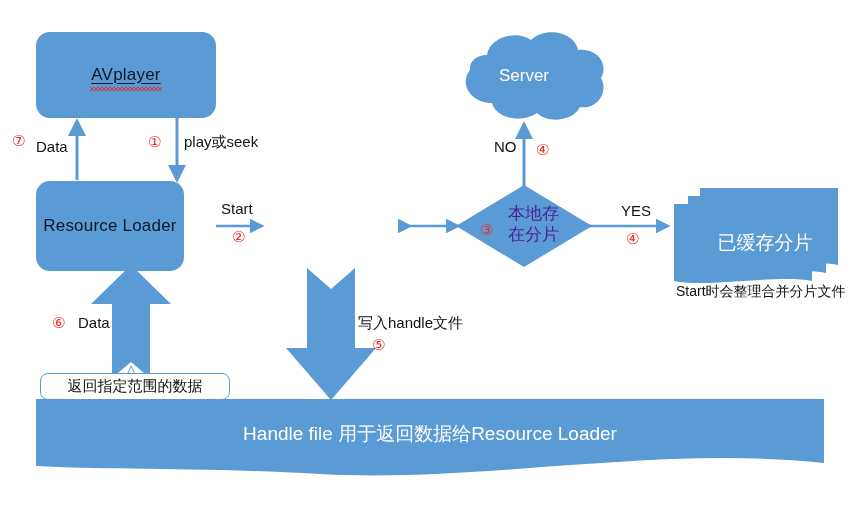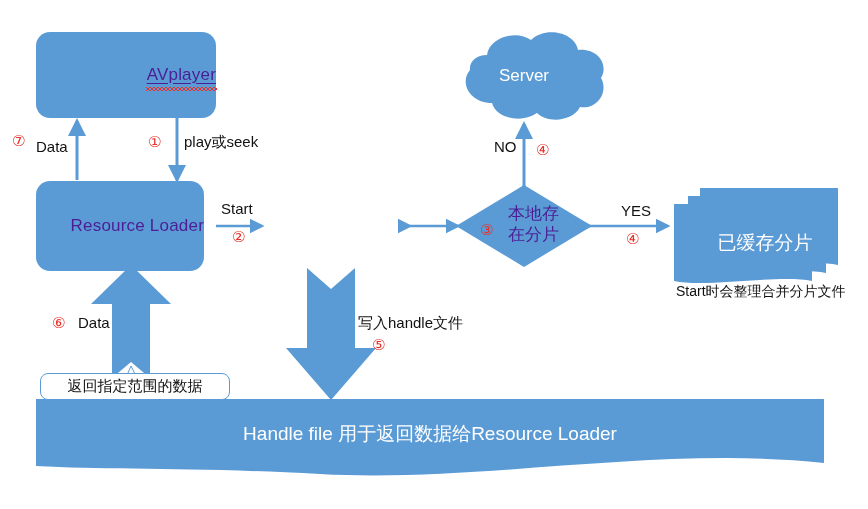--- a/index.html
+++ b/index.html
@@ -16,24 +16,24 @@
     height: 509px;
     background: #ffffff;
     overflow: hidden;
   }
   .abs { position: absolute; }
 
   
   .procbox {
     background: #5B9BD5;
     border-radius: 14px;
-    color: #4c1d95;
+    color: #0f172a;
     display: flex;
     align-items: center;
-    justify-content: flex-end;
+    justify-content: center;
     font-size: 17px;
     letter-spacing: .2px;
   }
   .procbox .lbl { line-height: 1.1; }
 
   
   .spell {
     position: relative;
     text-decoration: underline;
     text-underline-offset: 3px;
@@ -177,21 +177,21 @@
 
     <path d="M36,399 L824,399 L824,463
              C660,445 480,483 320,474
              C190,467 110,470 36,466 Z" fill="#5B9BD5"></path>
   </svg>
 
   <div class="abs procbox" style="left:36px; top:32px; width:180px; height:86px;">
     <span class="lbl spell">AVplayer</span>
   </div>
 
-  <div class="abs procbox" style="left:36px; top:181px; width:168px; height:90px;">
+  <div class="abs procbox" style="left:36px; top:181px; width:148px; height:90px;">
     <span class="lbl">Resource Loader</span>
   </div>
 
 
   <div class="abs" style="left:458px; top:28px; width:132px; height:100px;">
     <div class="cloud-label">Server</div>
   </div>
 
   <div class="abs" style="left:456px; top:185px; width:136px; height:82px;">
     <div class="diamond-num">③</div>

